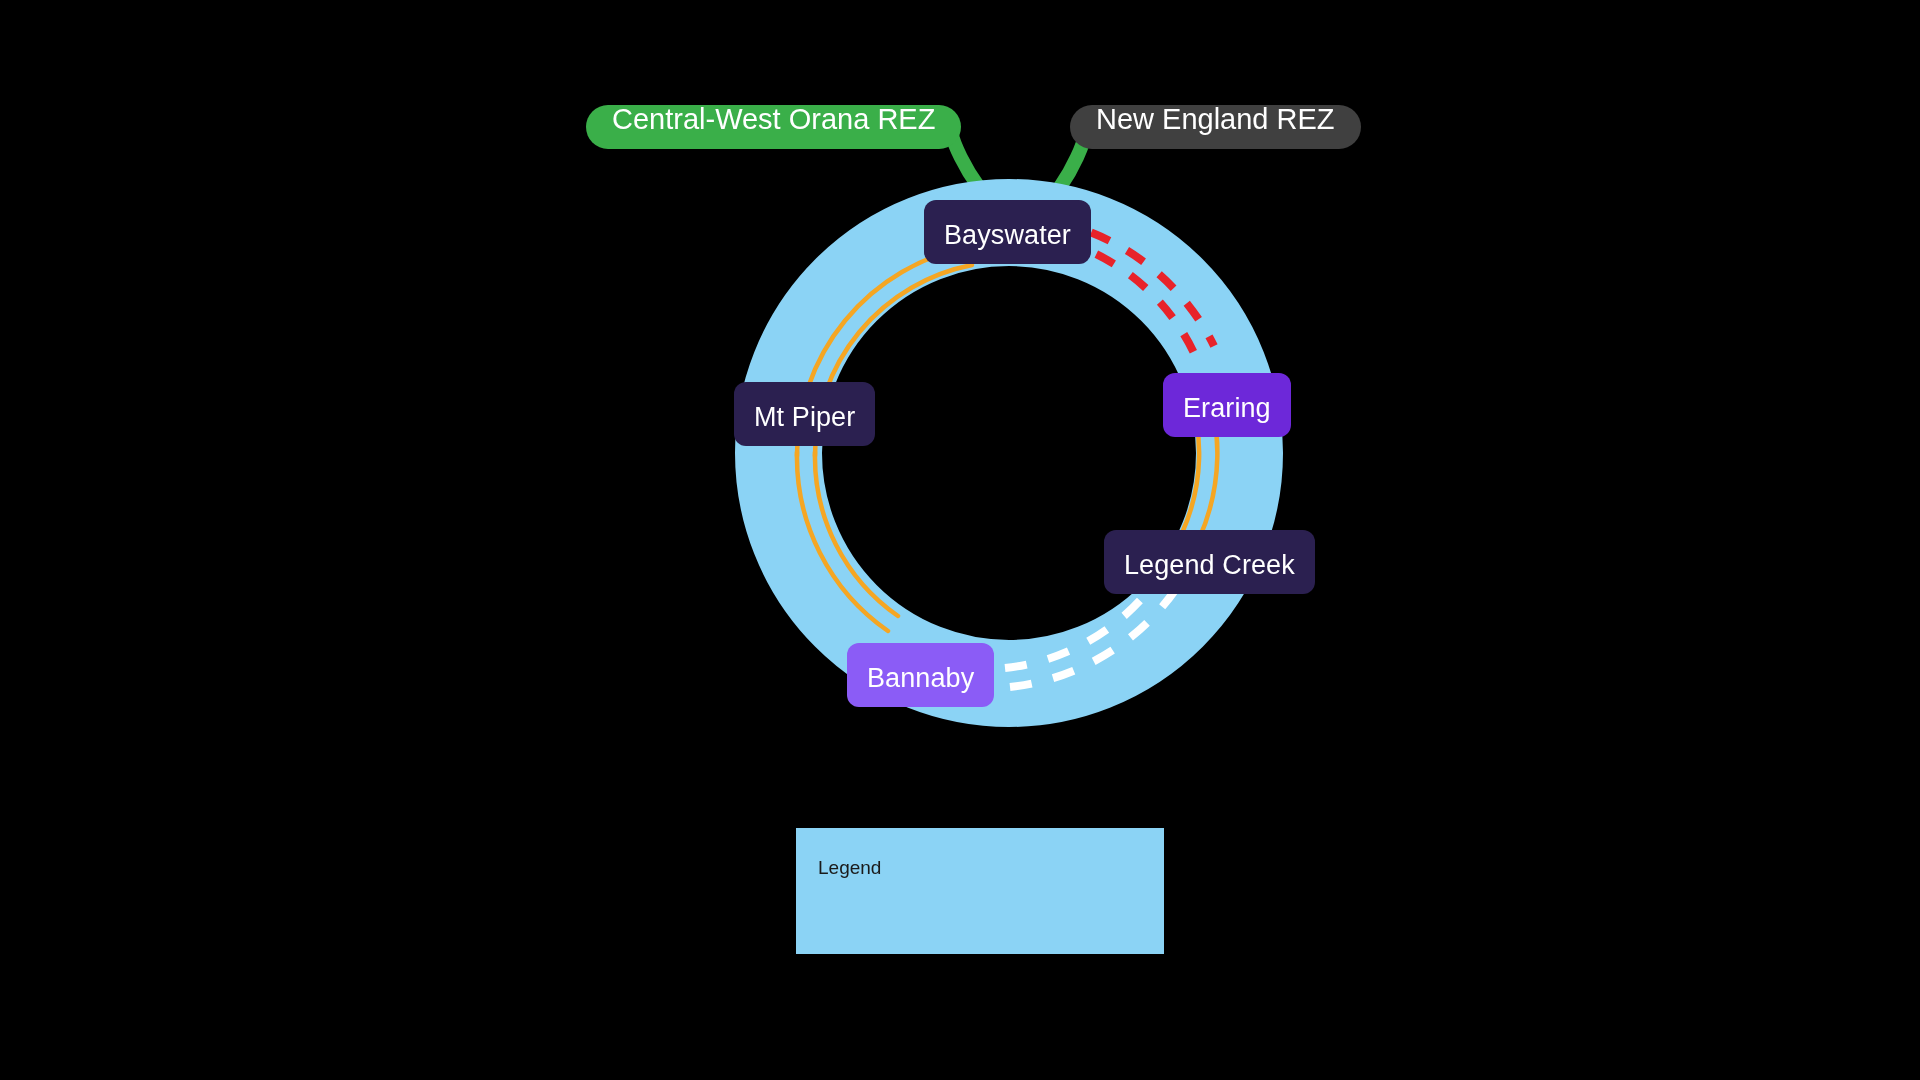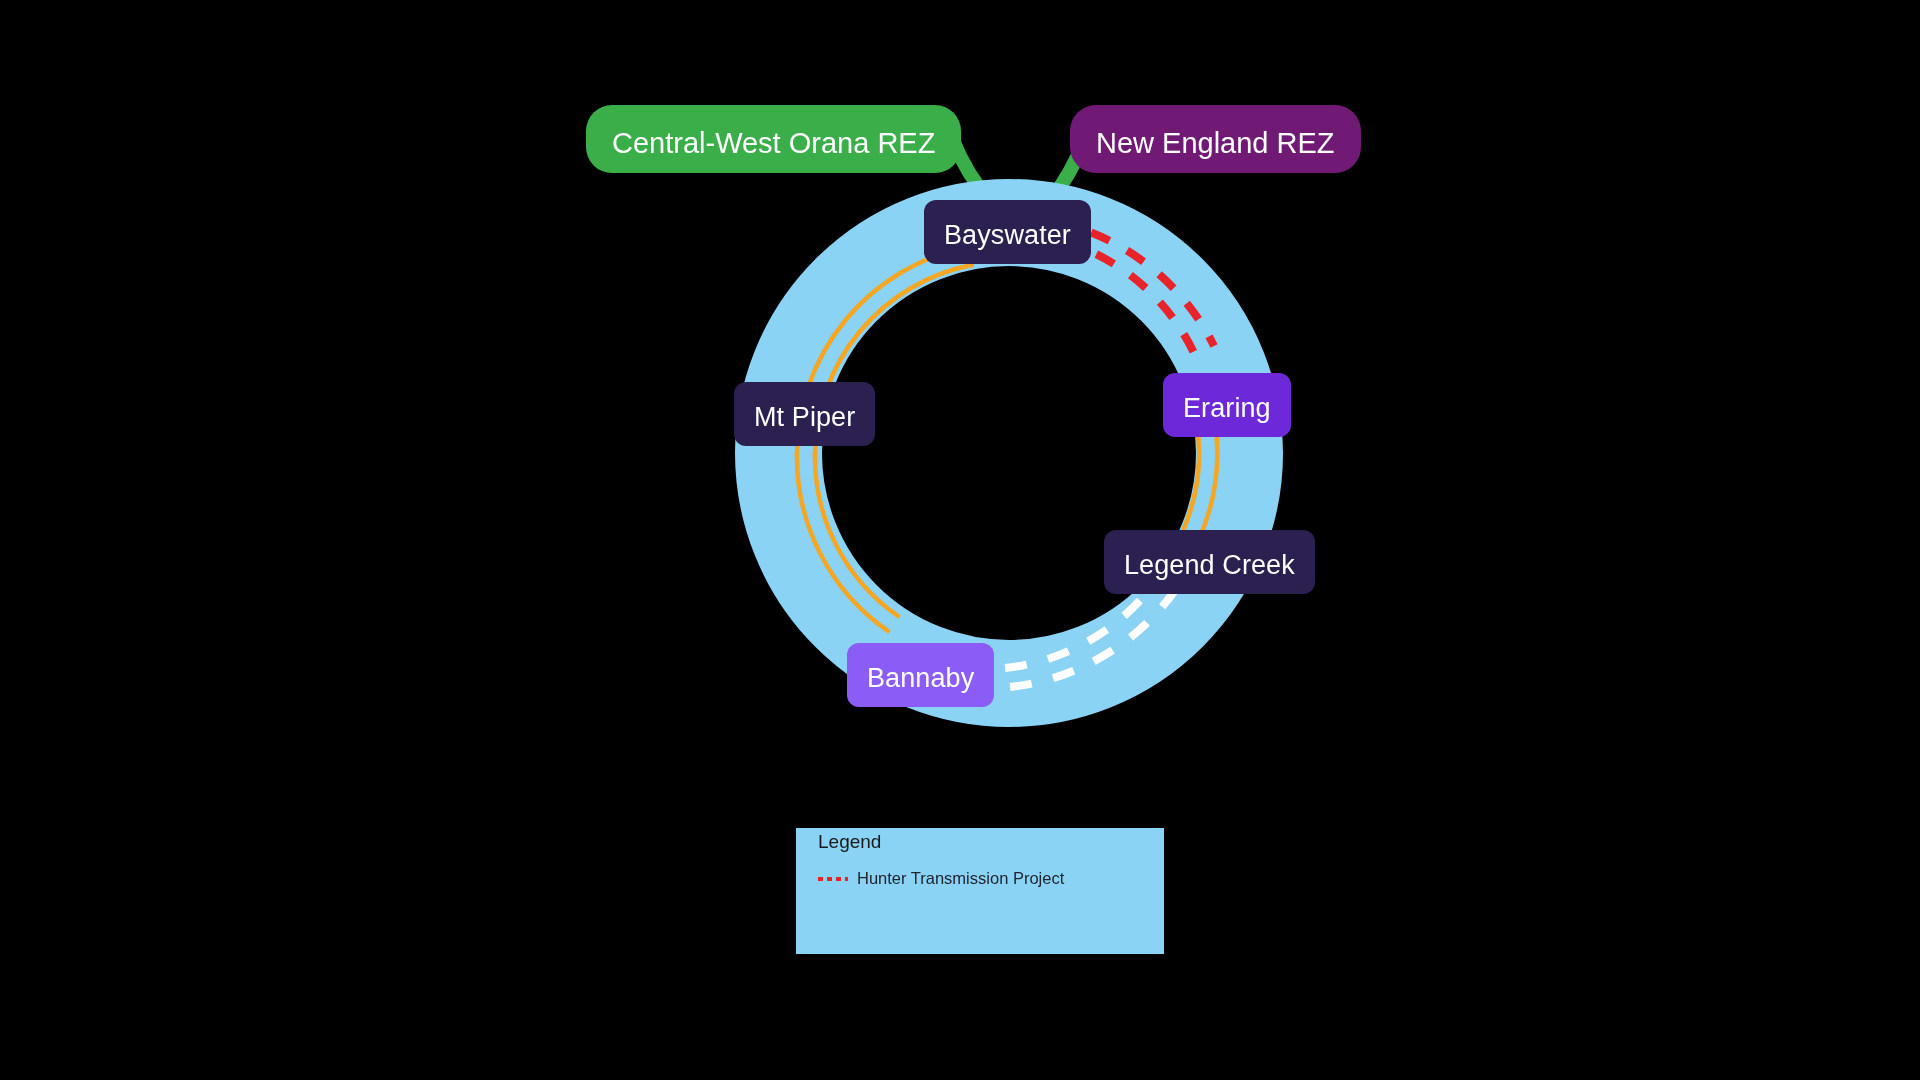--- a/index.html
+++ b/index.html
@@ -48,34 +48,34 @@
   .rez {
     position: absolute;
     display: flex;
     align-items: center;
     justify-content: center;
     box-sizing: border-box;
     border-radius: 26px;
     color: #ffffff;
     font-size: 29px;
     line-height: 1;
-    padding: 24px 26px 15px 26px;
+    padding: 0 26px 15px 26px;
     white-space: nowrap;
     z-index: 45;
   }
 
   
   #legend {
     position: absolute;
     left: 796px;
     top: 828px;
     width: 368px;
     height: 142px;
     box-sizing: border-box;
-    padding: 4px 0 0 22px;
+    padding: 30px 0 0 22px;
     z-index: 50;
   }
 
   #legend-title {
     font-size: 19px;
     color: #1a1a1a;
     margin: 0 0 13px 0;
     line-height: 1;
     font-weight: 400;
   }
@@ -147,21 +147,21 @@
       <path d="M 1010 687 A 234 234 0 0 0 1188 570"></path>
     </g>
 
     <rect x="796" y="828" width="368" height="126" fill="#8BD3F5"></rect>
   </svg>
 
   <div class="rez" style="left:586px; top:105px; background:#3AAF49;">
     <span>Central-West Orana REZ</span>
   </div>
 
-  <div class="rez" style="left:1070px; top:105px; background:#701a75;align-items:flex-end;">
+  <div class="rez" style="left:1070px; top:105px; background:#404040;align-items:flex-end;">
     <span>New England REZ</span>
   </div>
 
   <div class="node" style="left:924px; top:200px; background:#2B2050;">
     <span>Bayswater</span>
   </div>
 
   <div class="node" style="left:1163px; top:373px; background:#6d28d9;">
     <span>Eraring</span>
   </div>
@@ -175,22 +175,16 @@
   </div>
 
   <div class="node" style="left:734px; top:382px; background:#2B2050;">
     <span>Mt Piper</span>
   </div>
 
   <div id="legend">
     <div id="legend-title">Legend</div>
 
 
-    <div class="legend-row">
-      <span class="legend-swatch">
-        <span class="bar" style="background:repeating-linear-gradient(to right,#E8232A 0 5px,transparent 5px 9px); height:4px;"></span>
-      </span>
-      <span class="legend-label">Hunter Transmission Project</span>
-    </div>
 
   </div>
 
 </div>
 
 </body></html>

